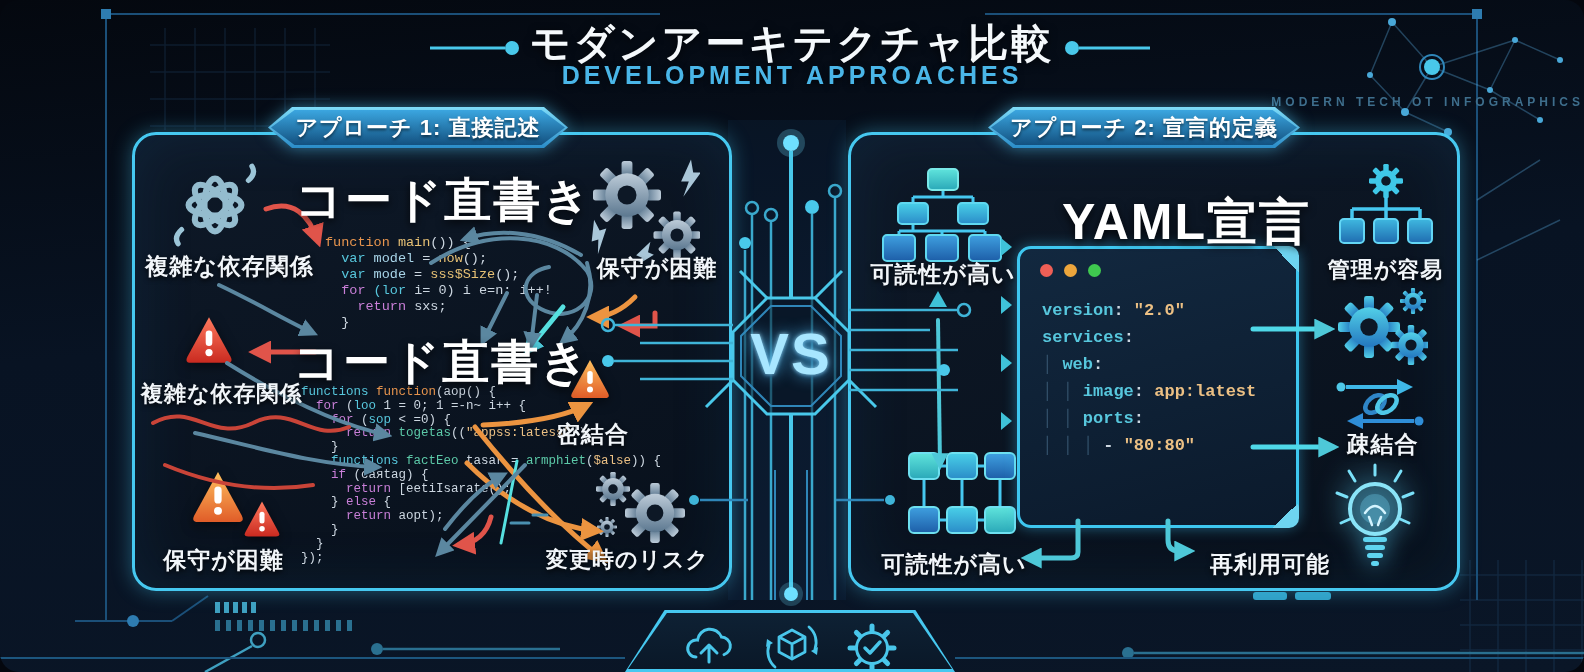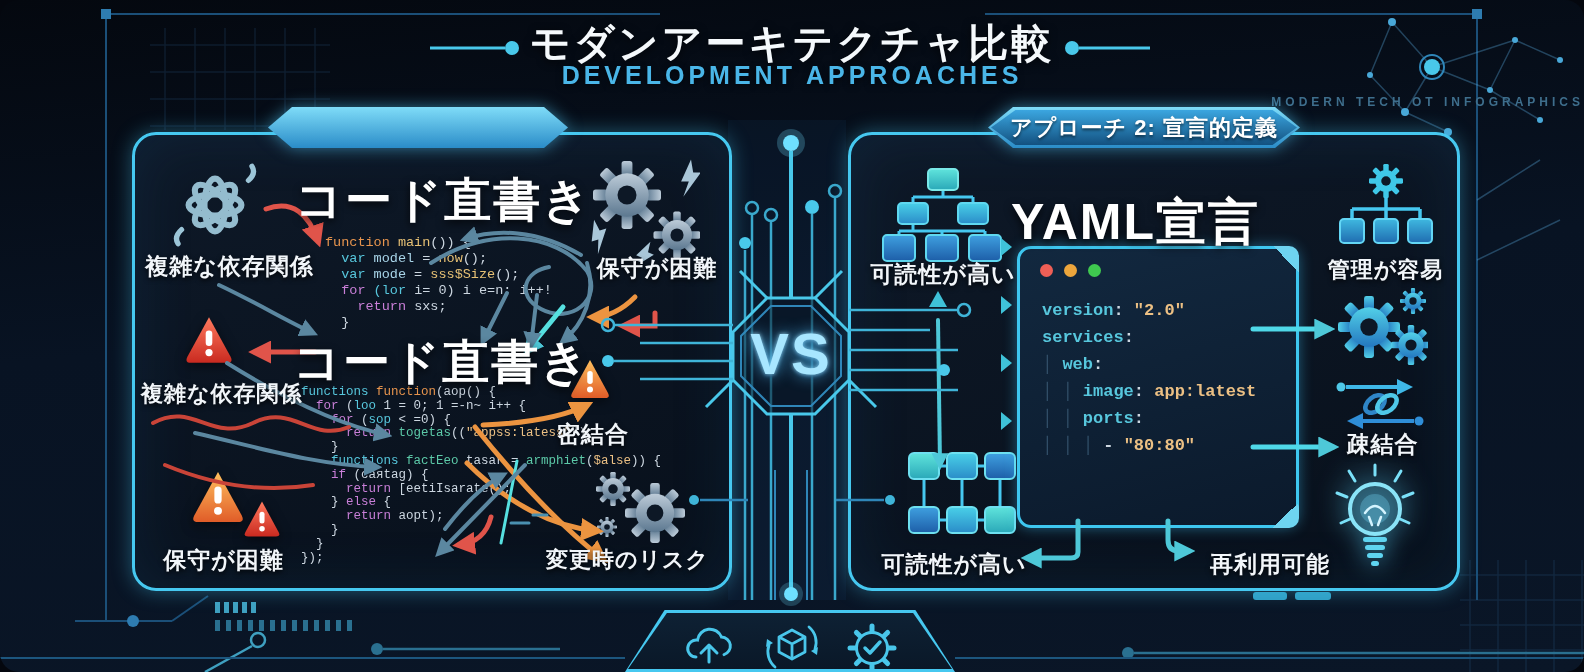--- a/index.html
+++ b/index.html
@@ -27,21 +27,21 @@
   .badge .bo{position:absolute;inset:0;background:linear-gradient(180deg,#7fdcf8,#2a8cc8);
     clip-path:polygon(8% 0,92% 0,100% 50%,92% 100%,8% 100%,0 50%);}
   .badge .bi{position:absolute;inset:3px;background:linear-gradient(180deg,#3ba6e0,#135180);
     clip-path:polygon(8% 0,92% 0,100% 50%,92% 100%,8% 100%,0 50%);
     display:flex;align-items:center;justify-content:center;color:#fff;font-weight:700;font-size:22px;
     letter-spacing:1px;text-shadow:0 2px 3px rgba(0,0,0,.55);white-space:nowrap;}
   
   .lbl{color:#f2f6fa;font-weight:800;font-size:23px;text-align:center;letter-spacing:1px;
     text-shadow:0 2px 5px rgba(0,0,0,.85);white-space:nowrap;z-index:6;}
   .jp-big{font-size:47px;font-weight:800;color:#ffffff;letter-spacing:2px;white-space:nowrap;
-    text-shadow:0 3px 9px rgba(0,0,0,.8);z-index:6;text-align:left;}
+    text-shadow:0 3px 9px rgba(0,0,0,.8);z-index:6;text-align:right;}
   
   .code{font-family:Liberation Mono, monospace;white-space:pre;z-index:4;}
   .code .cl{line-height:var(--lh,16px);}
   .tk-kw{color:#e8954e;} .tk-fn{color:#e7c175;} .tk-cy{color:#57c7dd;} .tk-vr{color:#a8d4e8;}
   .tk-mg{color:#c97fd8;} .tk-pl{color:#ccd6e0;} .tk-st{color:#ecc084;} .tk-tl{color:#5cc9a8;}
   .tk-gd{color:#33526b;}
   .yamlc{font-size:17px;font-weight:700;}
   
   .vs{position:absolute;left:741px;top:320px;width:100px;text-align:center;font-size:58px;font-weight:800;
     letter-spacing:2px;color:#a8e6ff;z-index:4;
@@ -207,20 +207,21 @@
         <rect x="1295" y="592" width="36" height="8" rx="3"></rect>
       </g>
   </svg>
 
   <div class="h-title">モダンアーキテクチャ比較</div>
   <div class="h-sub">DEVELOPMENT APPROACHES</div>
   <div class="h-tag">MODERN TECH OT INFOGRAPHICS</div>
 
   <div class="badge" style="left:268px;width:300px;">
     <div class="bo"></div>
+    <div class="bi">アプローチ 1: 直接記述</div>
   </div>
 
   <div class="panel p-left">
     <svg class="abs" style="left:32px;top:26px;" width="96" height="88" viewBox="-50 -50 100 100">
       <g fill="none" stroke="#9cc5d8" stroke-width="7" opacity="0.95">
         <ellipse rx="30" ry="12"></ellipse>
           <ellipse rx="30" ry="12" transform="rotate(45)"></ellipse>
         <ellipse rx="30" ry="12" transform="rotate(90)"></ellipse>
           <ellipse rx="30" ry="12" transform="rotate(135)"></ellipse>
       </g>

